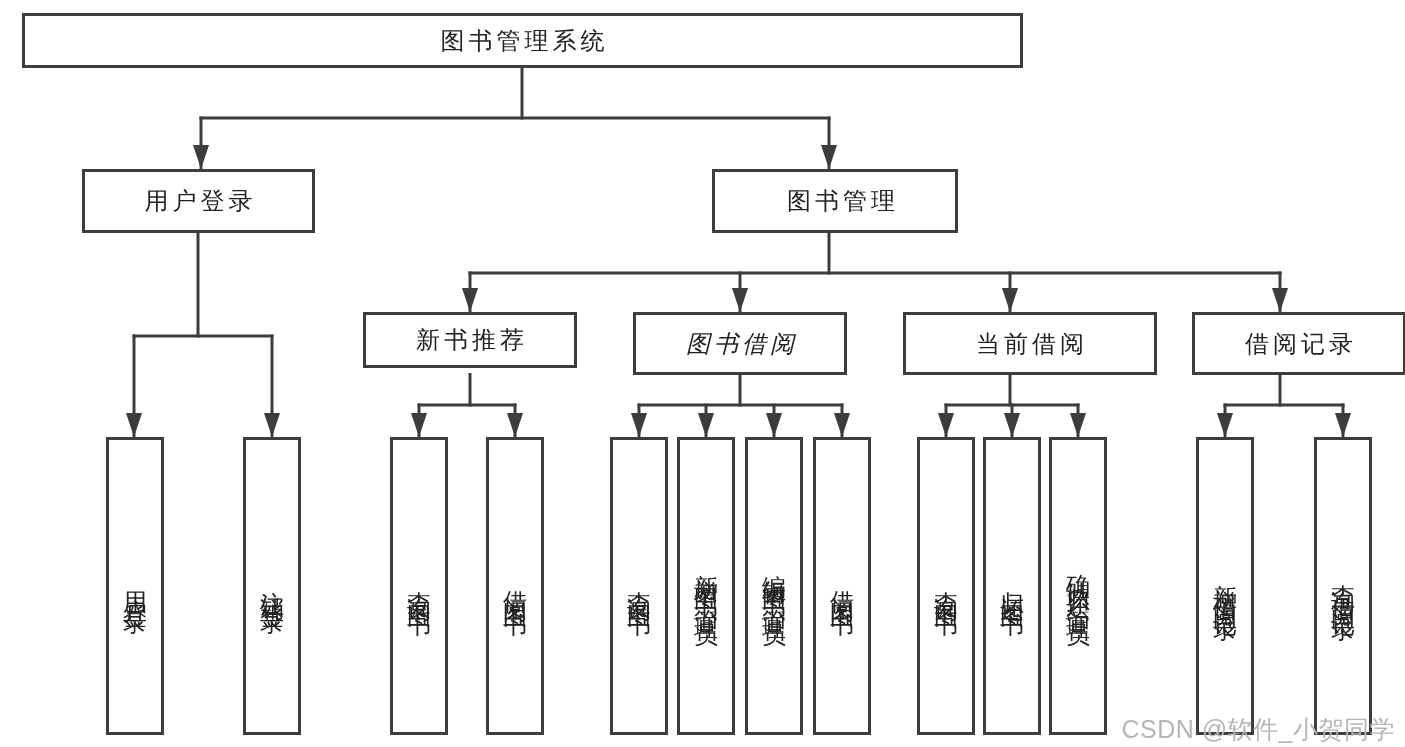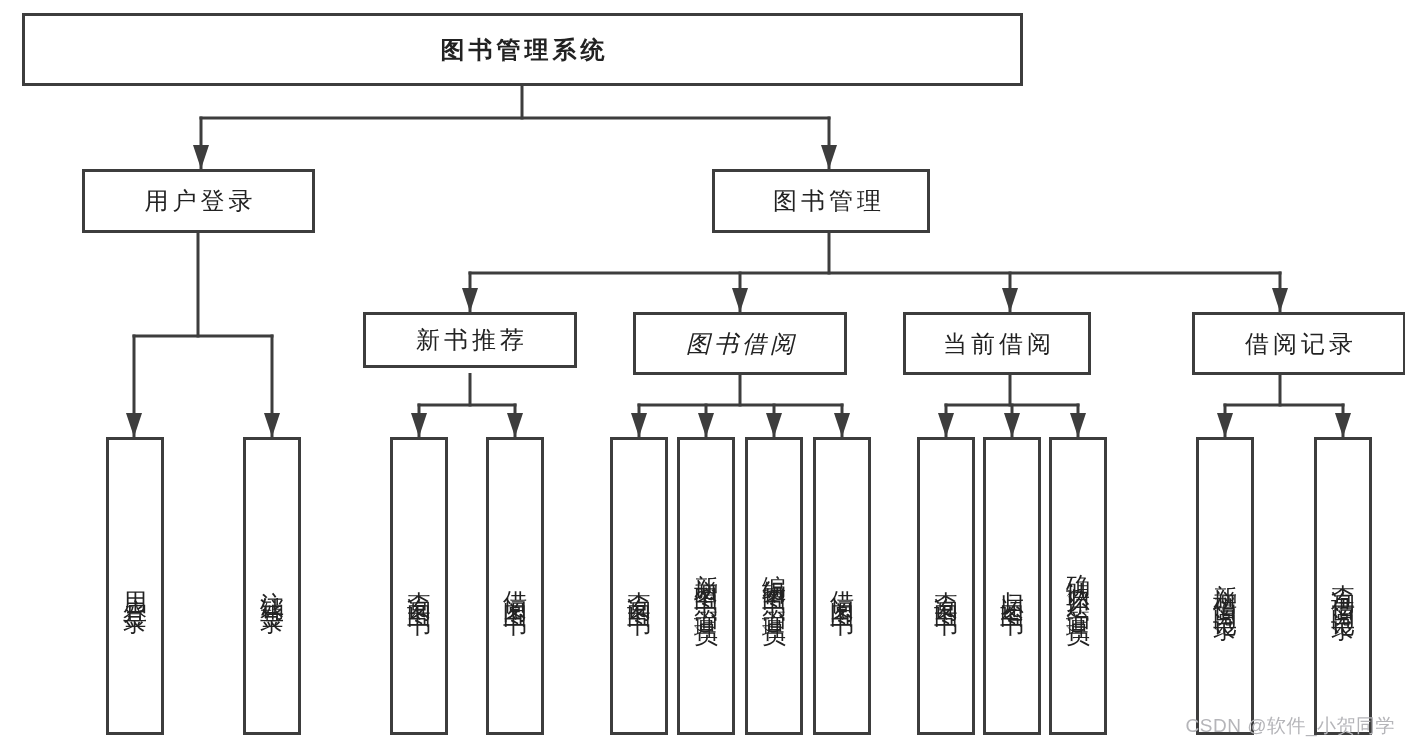--- a/index.html
+++ b/index.html
@@ -54,21 +54,21 @@
     font-size: 24px;
     letter-spacing: 7px;
     color: #222222;
     z-index: 2;
     line-height: 1;
   }
   .watermark {
     position: absolute;
     right: 10px;
     top: 713px;
-    font-size: 19px;
+    font-size: 25px;
     letter-spacing: 0.5px;
     color: #b5b5b9;
     z-index: 3;
     white-space: nowrap;
   }
 </style>
 </head>
 <body>
 
 <div class="stage">
@@ -116,28 +116,28 @@
       <line x1="1012" y1="403.5" x2="1012" y2="437" marker-end="url(#ah)"></line>
       <line x1="1078" y1="403.5" x2="1078" y2="437" marker-end="url(#ah)"></line>
 
       <line x1="1280" y1="373" x2="1280" y2="406.5"></line>
       <line x1="1223.5" y1="405" x2="1344.5" y2="405"></line>
       <line x1="1225" y1="403.5" x2="1225" y2="437" marker-end="url(#ah)"></line>
       <line x1="1343" y1="403.5" x2="1343" y2="437" marker-end="url(#ah)"></line>
     </g>
   </svg>
 
-  <div class="node" style="left:22px; top:13px; width:1001px; height:73px;font-weight:bold;">图书管理系统</div>
+  <div class="node" style="left:22px; top:13px; width:1001px; height:55px;">图书管理系统</div>
 
   <div class="node" style="left:82px; top:169px; width:233px; height:64px;">用户登录</div>
-  <div class="node" style="left:712px; top:169px; width:218px; height:64px;padding-left:12px;">图书管理</div>
+  <div class="node" style="left:712px; top:169px; width:246px; height:64px;padding-left:12px;">图书管理</div>
 
   <div class="node" style="left:363px; top:312px; width:214px; height:56px;">新书推荐</div>
   <div class="node" style="left:633px; top:312px; width:214px; height:63px;font-style:italic;">图书借阅</div>
-  <div class="node" style="left:903px; top:312px; width:188px; height:63px;">当前借阅</div>
+  <div class="node" style="left:903px; top:312px; width:254px; height:63px;">当前借阅</div>
   <div class="node" style="left:1173px; top:312px; width:214px; height:63px;margin-left:19px;">借阅记录</div>
 
   <div class="leaf" style="left:106px;">用户登录</div>
   <div class="leaf" style="left:243px;">注销登录</div>
 
   <div class="leaf" style="left:390px;">查询图书</div>
   <div class="leaf" style="left:486px;">借阅图书</div>
 
   <div class="leaf" style="left:610px;">查询图书</div>
   <div class="leaf" style="left:677px;">新增图书（管理员）</div>

